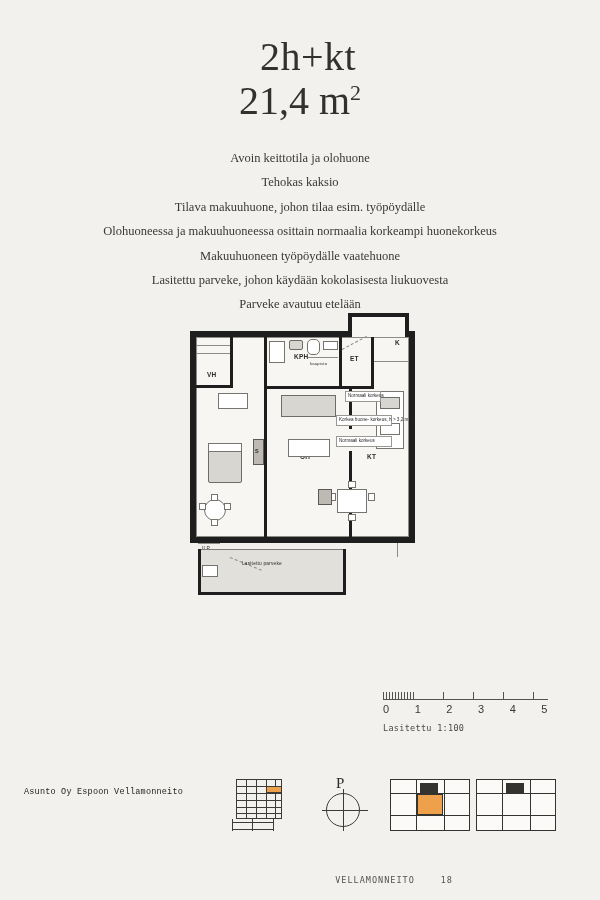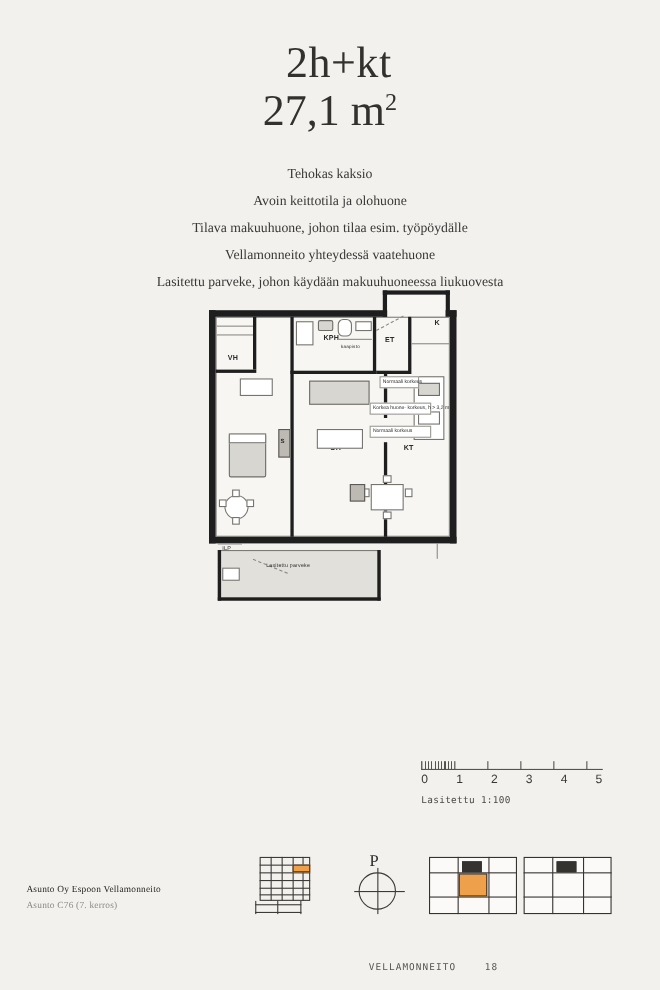--- a/index.html
+++ b/index.html
@@ -108,22 +108,22 @@
     color: #3a3836; padding-top: 3px; letter-spacing: .5px;
   }
   .scale-caption {
     font-family: "DejaVu Sans Mono", monospace;
     font-size: 8.5px; color: #4a4845; margin-top: 8px; letter-spacing: .3px;
   }
 
   
   .footer { position: absolute; left: 0; top: 775px; width: 600px; height: 125px; }
   .addr {
-    position: absolute; left: 24px; top: 26px;
-    font-family: Liberation Serif, serif;
+    position: absolute; left: 24px; top: 10px;
+    font-family: Liberation Mono, monospace;
     font-size: 8.5px; line-height: 1.7; letter-spacing: .2px;
   }
   .addr .a1 { color: #26251f; }
   .addr .a2 { color: #8a8883; }
 
   .bld { position: absolute; left: 232px; top: 0px; width: 62px; height: 62px; }
   .bld .r { position: absolute; border: .7px solid #3d3b38; }
   .bld .hl { position: absolute; background: #3d3b38; height: .8px; }
   .bld .vl { position: absolute; background: #3d3b38; width: .8px; }
   .bld .hi { position: absolute; background: #efa04a; border: .7px solid #3d3b38; }
@@ -152,29 +152,31 @@
     font-family: "DejaVu Sans Mono", monospace;
     font-size: 8.5px; color: #55534f; letter-spacing: 1px;
   }
 </style>
 </head>
 <body>
 
 <div class="header">
   <div class="title-line1">2h+kt</div>
   <div class="title-line2">
-    <span>27,1 m</span><sup>2</sup>
+    <span>21,4 m</span><sup>2</sup>
   </div>
 
   <div class="features">
+    <div>Avoin keittotila ja olohuone</div>
     <div>Tehokas kaksio</div>
-    <div>Avoin keittotila ja olohuone</div>
     <div>Tilava makuuhuone, johon tilaa esim. työpöydälle</div>
-    <div>Vellamonneito yhteydessä vaatehuone</div>
-    <div>Lasitettu parveke, johon käydään makuuhuoneessa liukuovesta</div>
+    <div>Olohuoneessa ja makuuhuoneessa osittain normaalia korkeampi huonekorkeus</div>
+    <div>Makuuhuoneen työpöydälle vaatehuone</div>
+    <div>Lasitettu parveke, johon käydään kokolasisesta liukuovesta</div>
+    <div>Parveke avautuu etelään</div>
   </div>
 </div>
 
 <div class="plan-wrap">
   <div class="plan">
 
     <div class="room" style="left:6px; top:6px; width:213px; height:200px;"></div>
 
     <div class="wall" style="left:0px;   top:0px;   width:225px; height:6px;"></div>
     <div class="wall" style="left:0px;   top:0px;   width:6px;   height:212px;"></div>
@@ -289,21 +291,20 @@
     <span>4</span>
     <span>5</span>
   </div>
   <div class="scale-caption">Lasitettu 1:100</div>
 </div>
 
 <div class="footer">
 
   <div class="addr">
     <div class="a1">Asunto Oy Espoon Vellamonneito</div>
-    <div class="a2">Asunto C76 (7. kerros)</div>
   </div>
 
   <div class="bld">
     <div class="r" style="left:4px; top:4px; width:46px; height:40px;"></div>
     <div class="hl" style="left:4px; top:11px; width:46px;"></div>
     <div class="hl" style="left:4px; top:18px; width:46px;"></div>
     <div class="hl" style="left:4px; top:25px; width:46px;"></div>
     <div class="hl" style="left:4px; top:32px; width:46px;"></div>
     <div class="hl" style="left:4px; top:38px; width:46px;"></div>
     <div class="vl" style="left:14px; top:4px; height:40px;"></div>

